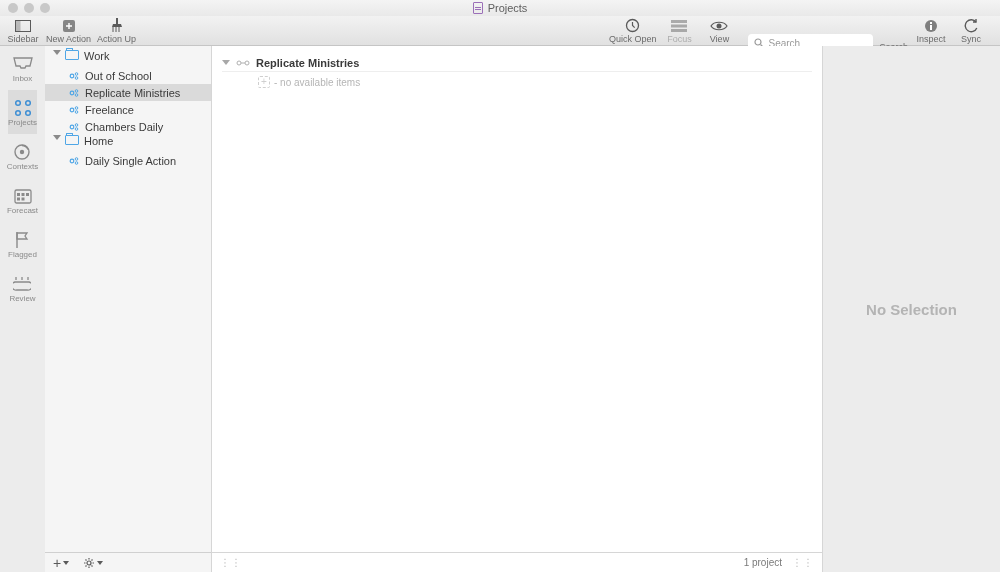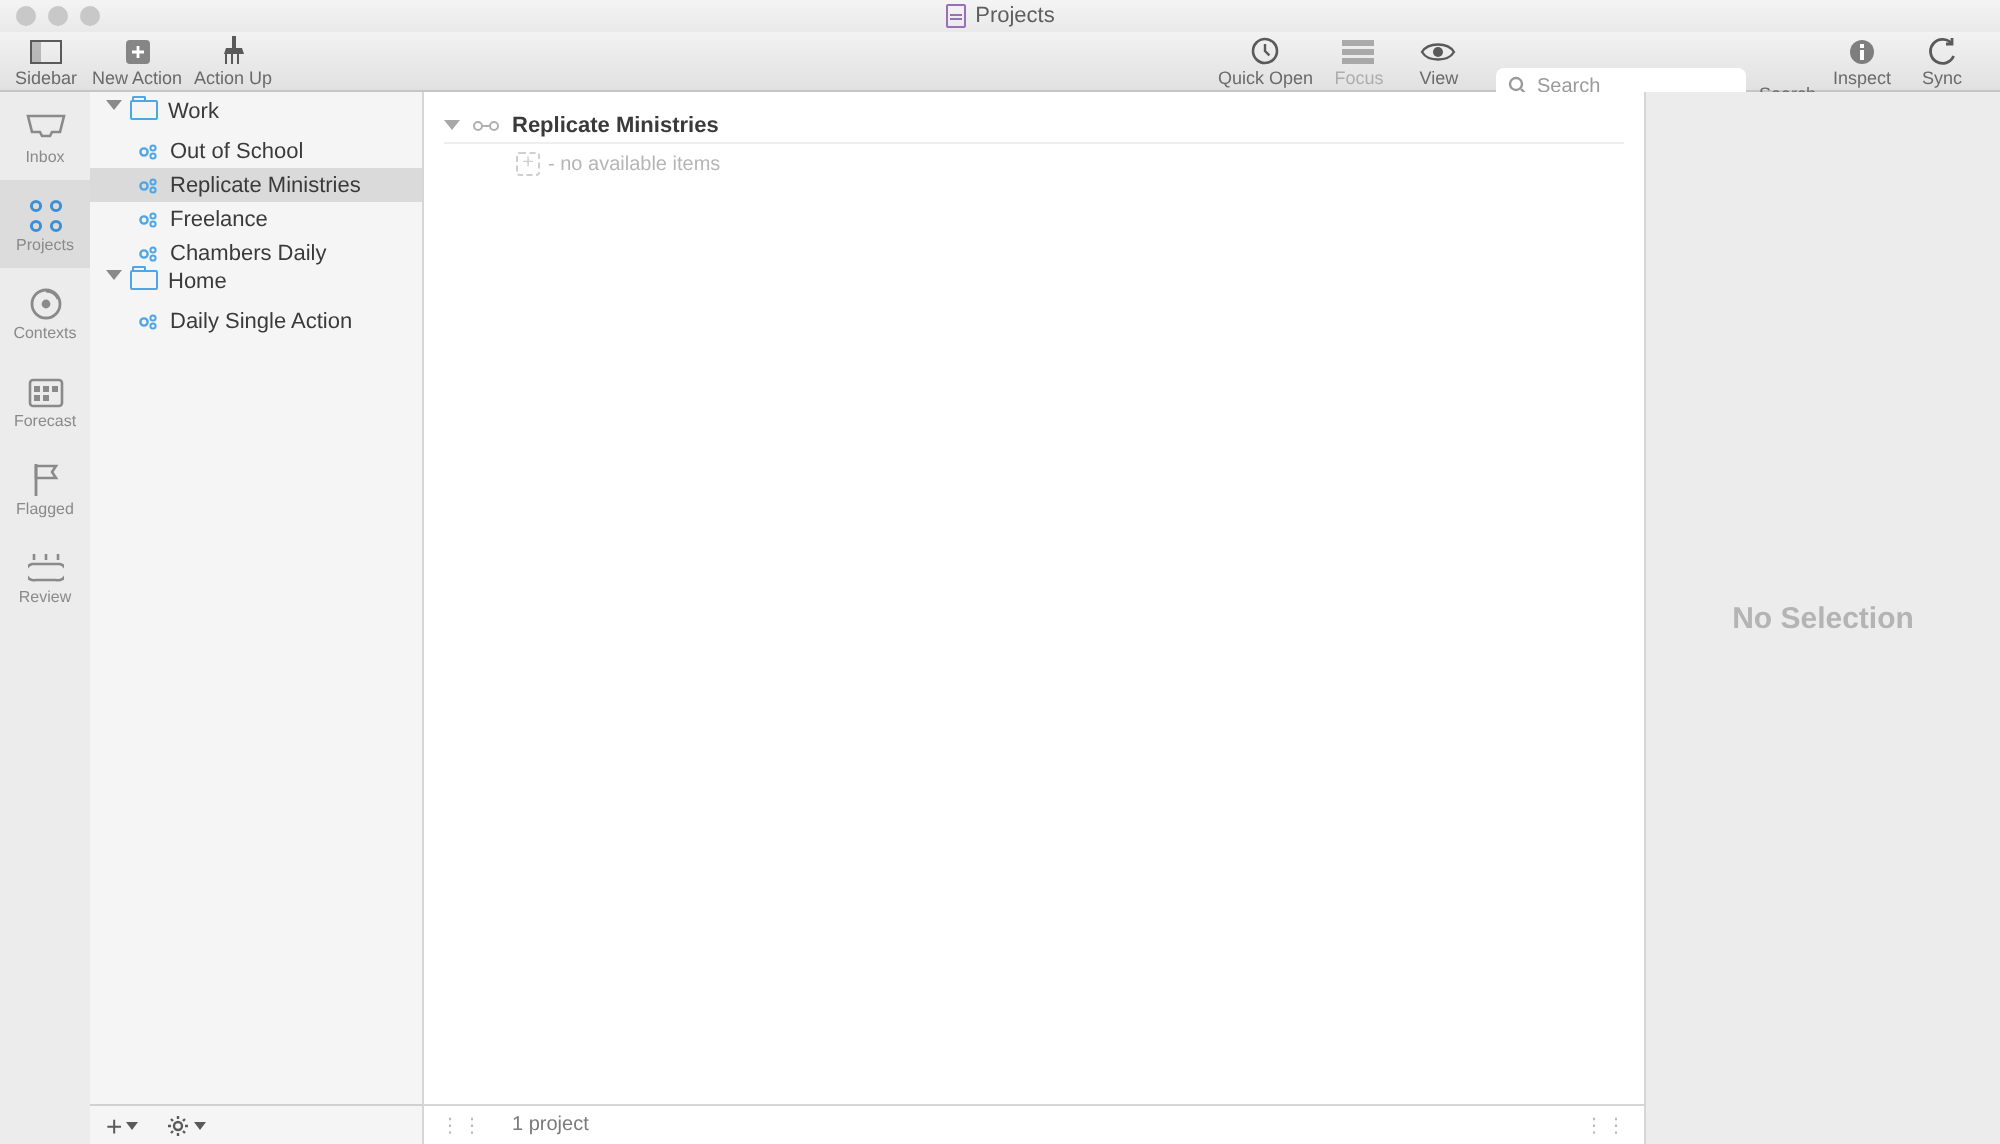--- a/index.html
+++ b/index.html
@@ -20,21 +20,21 @@
 .tb-gap { flex:1; }
 .search-box { width:125px; height:18px; background:#fff; border-radius:4px; display:flex; align-items:center; padding:0 6px; color:#9a9a9a; font-size:10px; margin:0 6px; }
 .search-cap { text-align:center; font-size:9px; color:#6a6a6a; margin-top:1px; }
 .search-wrap { display:flex; flex-direction:row; align-items:flex-end; margin-right:6px;margin-top:16px;}
 .tb-disabled { opacity:.45; }
 
 svg { display:block; }
 
 
 .app { display:flex; height: calc(572px - 16px - 30px); }
-.perspectives { width:45px; background:#ececec; display:flex; flex-direction:column; }
+.perspectives { width:45px; background:#ececec; display:flex; flex-direction:column;align-items:center; }
 .persp { height:44px; display:flex; flex-direction:column; align-items:center; justify-content:center; font-size:8px; color:#8a8a8a; cursor:default; }
 .persp.active { background:#dcdcdc; }
 .persp .pic { height:20px; display:flex; align-items:center; justify-content:center; color:#8a8a8a; }
 
 .col-outline { width:166px; background:#f5f5f5; display:flex; flex-direction:column; position:relative; }
 .outline-body { flex:1; overflow:auto; padding-top:4px; }
 .folder-row { display:flex; align-items:flex-start; height:17px; padding-left:8px; font-size:11px; color:#3a3a3a; cursor:default; }
 .proj-row { display:flex; align-items:center; height:17px; padding-left:24px; font-size:11px; color:#3a3a3a; cursor:default; }
 .proj-row.selected { background:#dadada; }
 .disclosure-tri { width:0; height:0; border-left:4px solid transparent; border-right:4px solid transparent; border-top:5px solid #8a8a8a; margin-right:4px; }
@@ -327,21 +327,21 @@
           </span>
         <span class="ttl">Replicate Ministries</span>
       </div>
       <div class="no-items">
         <span class="new-item-box">+</span>
         <span>- no available items</span>
       </div>
     </div>
     <div class="main-footer">
       <span class="grip">⋮⋮</span>
-      <span style="flex:1;text-align:left;margin-left:4px">1 project</span>
+      <span style="flex:1;text-align:right;margin-left:4px">1 project</span>
       <span class="grip">⋮⋮</span>
     </div>
   </div>
 
   <div class="col-inspector">
     <div class="no-sel">No Selection</div>
   </div>
 </div>
 
 </body></html>

